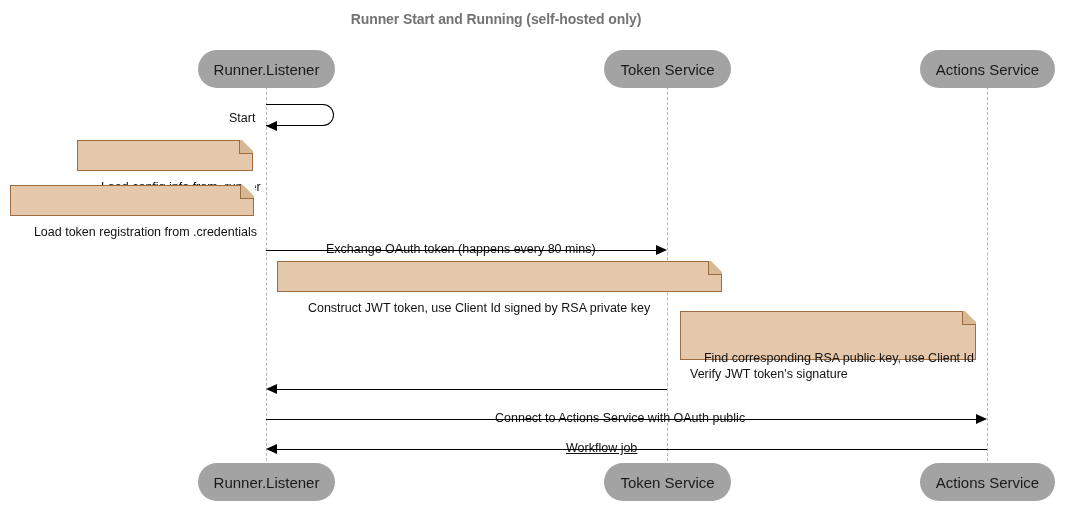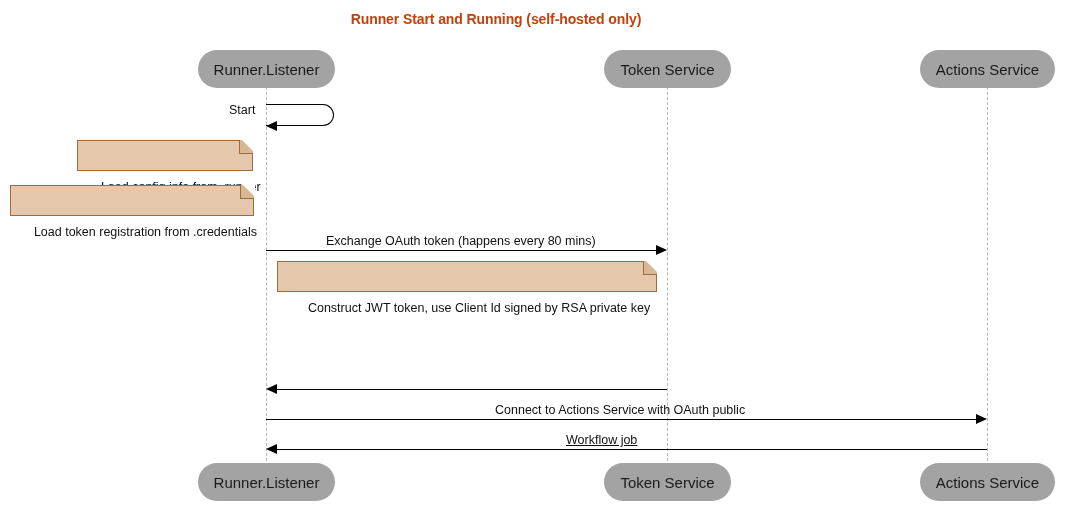--- a/index.html
+++ b/index.html
@@ -11,21 +11,21 @@
     position:relative;
   }
   #canvas{position:absolute;left:0;top:0;width:1070px;height:525px;}
 
   .title{
     position:absolute;
     left:0;top:11px;width:992px;
     text-align:center;
     font-size:14px;
     font-weight:bold;
-    color:#c2410c;
+    color:#737373;
     letter-spacing:-0.1px;
   }
 
   
   .participant{
     position:absolute;
     height:38px;
     background:#a3a3a3;
     border-radius:19px;
     display:flex;align-items:center;justify-content:center;
@@ -69,20 +69,21 @@
     border-left:13px solid transparent;
     border-top:13px solid #ffffff;
   }
 
   
   .msg-label{
     position:absolute;
     font-size:12.5px;
     color:#111;
     white-space:nowrap;
+    margin-top:8px;
   }
   .msg-line{
     position:absolute;
     height:0;
     border-top:1.4px solid #000;
   }
   .arrowhead{
     position:absolute;
     width:0;height:0;
   }
@@ -145,25 +146,30 @@
     <span class="fold"></span>
     <span>Load token registration from .credentials</span>
   </div>
 
   <div class="msg-label" style="left:326px;top:234px;">Exchange OAuth token (happens every 80 mins)</div>
 
   <div class="msg-line" style="left:266px;top:250px;width:390px;"></div>
 
   <div class="arrowhead arrow-right" style="left:656px;top:245px;"></div>
 
-  <div class="note" style="left:277px;top:261px;width:380px;height:31px;padding-left:16px;">
+  <div class="note" style="left:277px;top:261px;width:445px;height:31px;padding-left:16px;">
     <span class="fold"></span>
     <span>Construct JWT token, use Client Id signed by RSA private key</span>
   </div>
 
+  <div class="note" style="left:680px;top:311px;width:296px;height:49px;">
+    <span class="fold"></span>
+    <span>Find corresponding RSA public key, use Client Id
+Verify JWT token's signature</span>
+  </div>
 
 
   <div class="msg-line" style="left:277px;top:389px;width:390px;"></div>
 
   <div class="arrowhead arrow-left" style="left:266px;top:384px;"></div>
 
   <div class="msg-label" style="left:495px;top:403px;">Connect to Actions Service with OAuth public</div>
 
   <div class="msg-line" style="left:266px;top:419px;width:710px;"></div>
 

